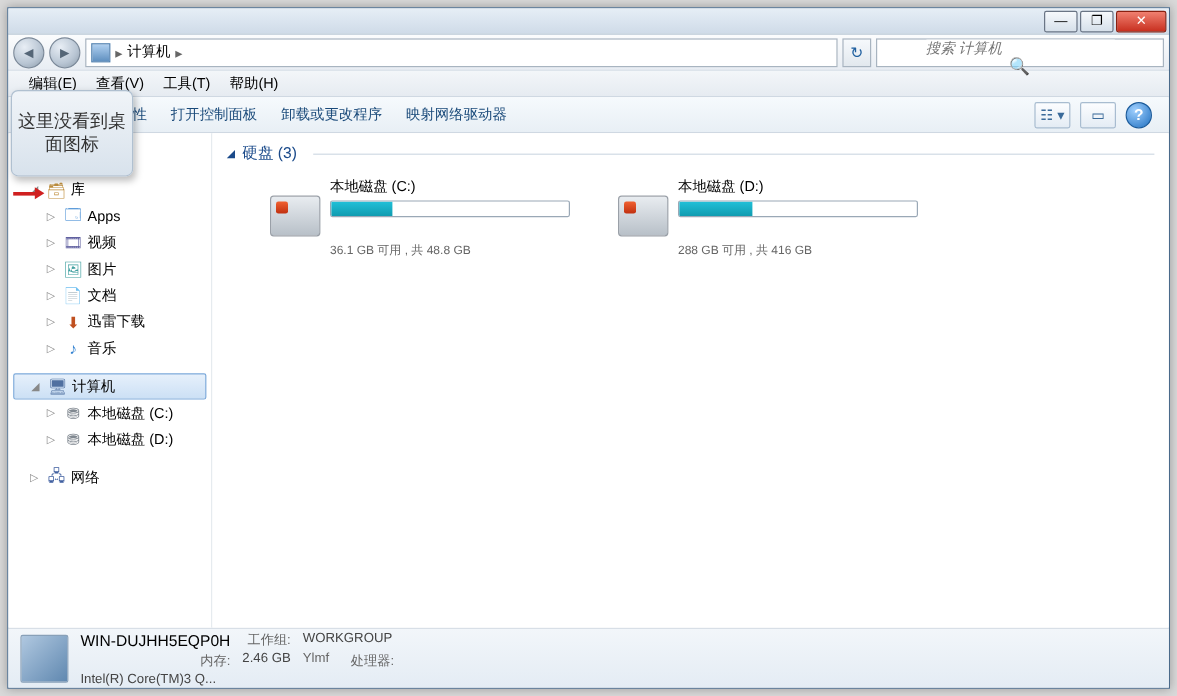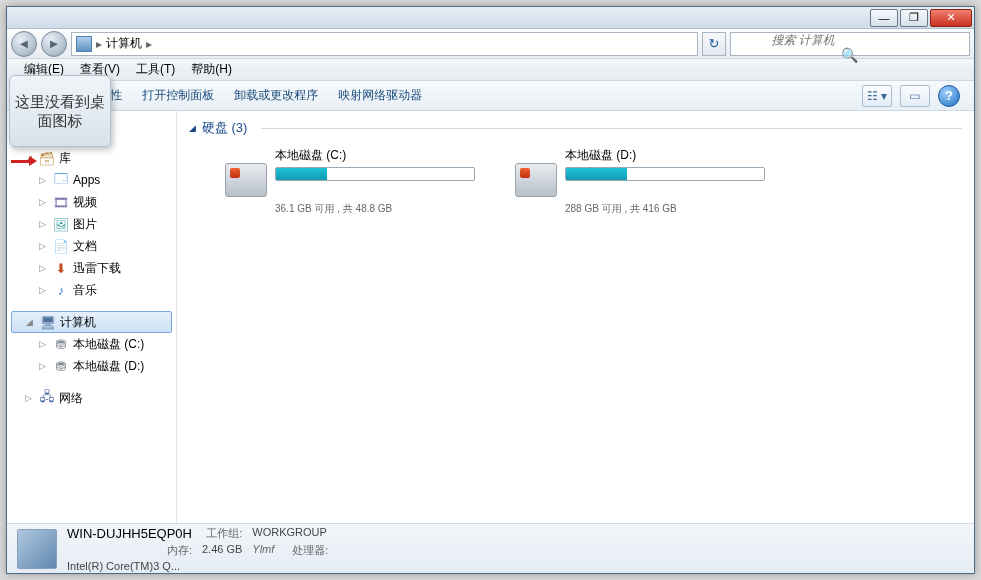--- a/index.html
+++ b/index.html
@@ -53,21 +53,21 @@
   .drive-icon::before { content:""; position:absolute; left:4px; top:4px; width:10px; height:10px; background:linear-gradient(#f06030,#c03010); border-radius:2px; }
   .drive-info { flex: 1; }
   .drive-name { font-size: 12px; margin-bottom: 3px; }
   .progress { width: 200px; height: 14px; border: 1px solid #9aa8b6; background: #fff; border-radius: 2px; overflow: hidden; }
   .progress .bar { height: 100%; background: linear-gradient(#20c0d8,#109cb0); }
   .drive-stats { font-size: 10px; color: #666; margin-top: 21px; }
   .statusbar { height: 50px; background: linear-gradient(#f2f6fa,#e4ecf4); border-top: 1px solid #cfd8e2; display: flex; align-items: center; padding: 4px 10px; gap: 10px; font-size: 12px; }
   .status-icon { width: 40px; height: 40px; background: linear-gradient(135deg,#b0c8e0,#6088b0); border: 1px solid #88a0b8; border-radius: 2px; }
   .status-text { display: grid; grid-template-columns: auto auto 30px auto; column-gap: 10px; row-gap: 2px; }
   .status-text .big { font-size: 13px; }
-  .status-text .grey { color: #666; font-size: 11px; font-style: italic; }
+  .status-text .grey { color: #666; font-size: 11px; }
   .status-text .lbl { color: #666; font-size: 11px; text-align: right; }
   .status-text .val { color: #444; font-size: 11px; }
   
   .overlay-note { position: absolute; left: 9px; top: 75px; width: 102px; height: 72px; background: linear-gradient(#f0f4f8,#d8e2ec); border: 1px solid #b0c0d0; border-radius: 6px; box-shadow: 2px 3px 6px rgba(0,0,0,0.25); font-size: 15px; color: #333; display: flex; align-items: center; justify-content: center; text-align: center; padding: 4px; z-index: 10; line-height: 1.3; }
   .overlay-arrow { position: absolute; left: 11px; top: 156px; width: 24px; height: 12px; z-index: 10; }
   .overlay-arrow::before { content:""; position:absolute; left:0; top:4px; width:20px; height:3px; background:#d02020; }
   .overlay-arrow::after { content:""; position:absolute; right:-2px; top:0; width:0; height:0; border-left:8px solid #d02020; border-top:5px solid transparent; border-bottom:5px solid transparent; }
 </style>
 </head>
 <body>

